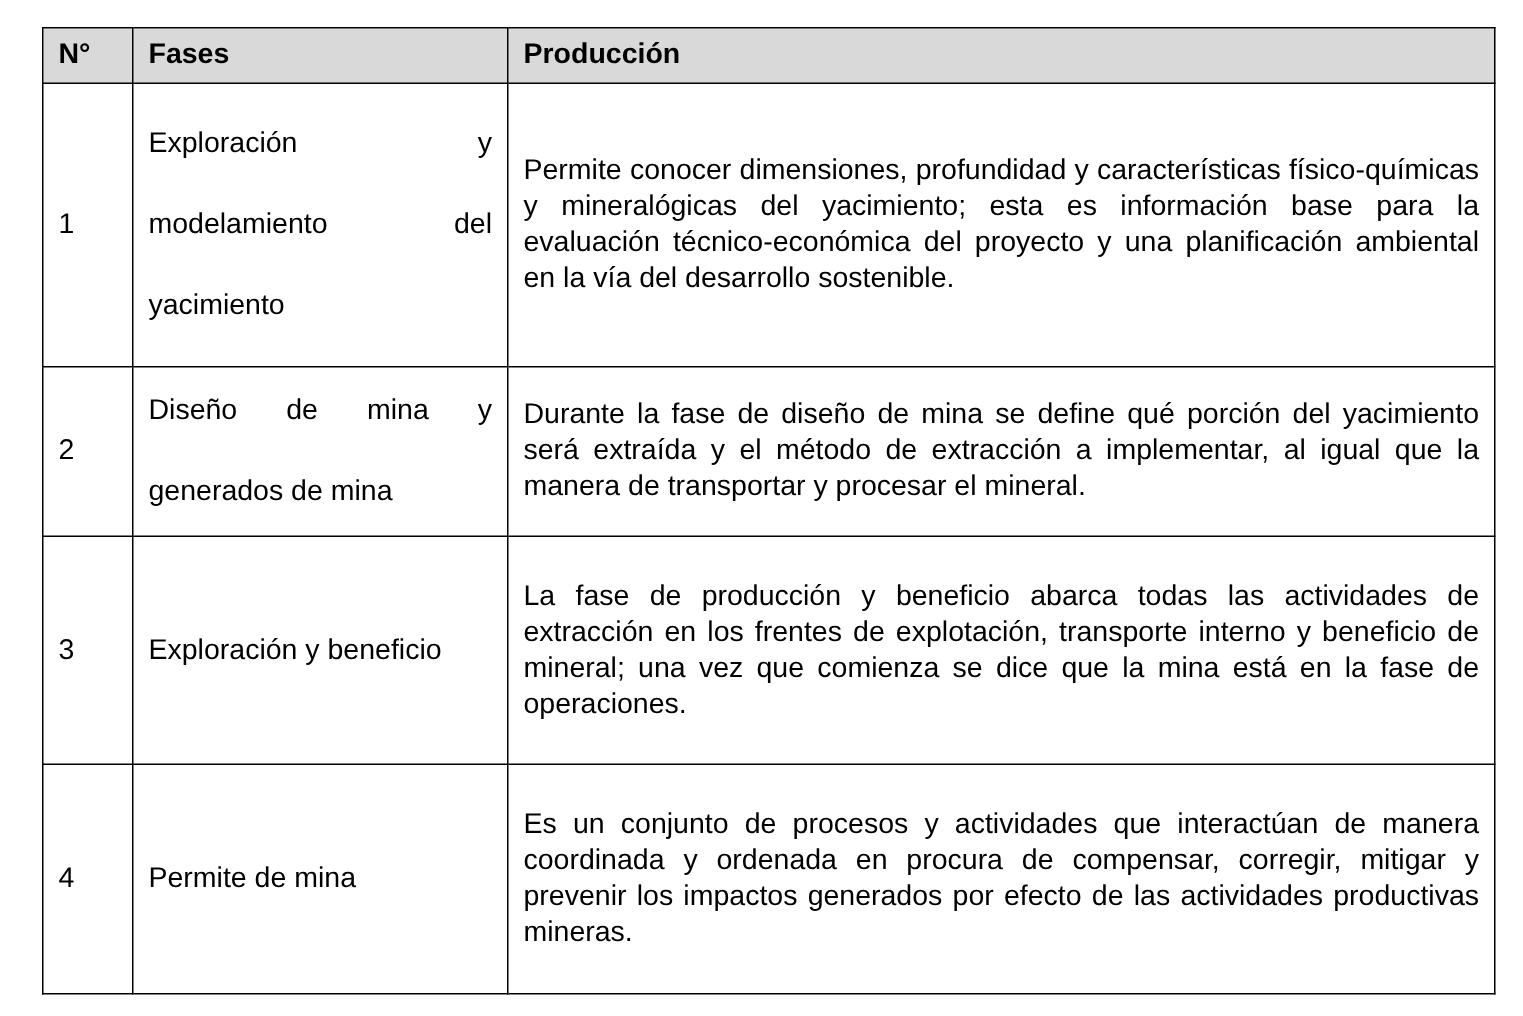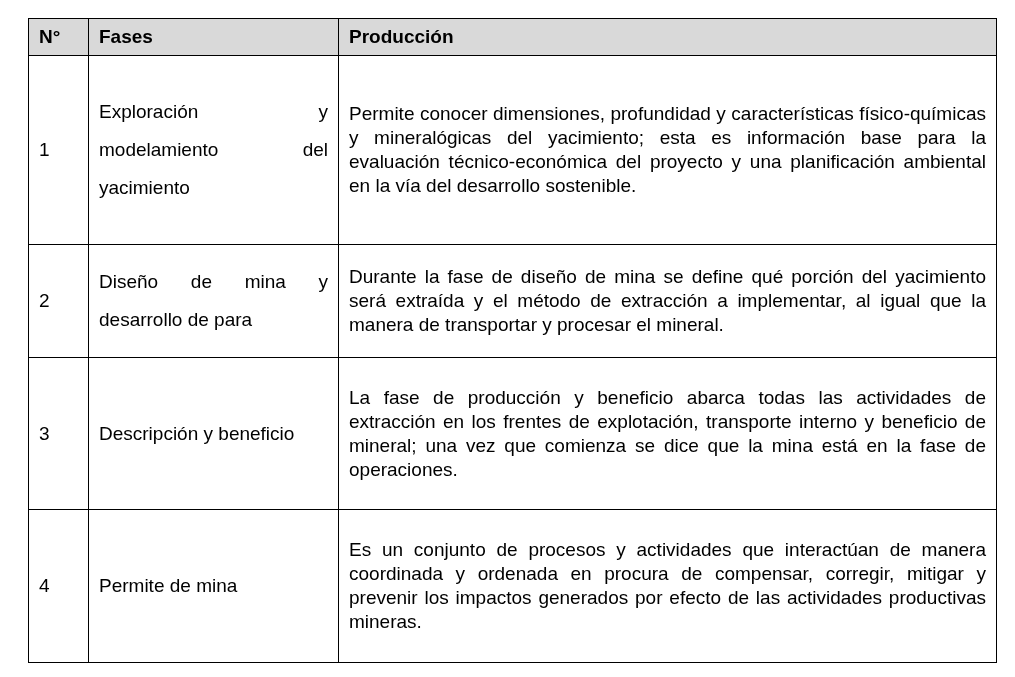--- a/index.html
+++ b/index.html
@@ -14,21 +14,21 @@
     border: 1.5px solid #000; padding: 0 10px; vertical-align: middle;
   }
   table.phases th {
     background: #d9d9d9; text-align: left; font-weight: bold; height: 36px;
     line-height: 24px;
   }
   col.c1 { width: 60px; }
   col.c2 { width: 250px; }
   col.c3 { width: 658px; }
   td.num { text-align: left; padding-left: 12px; }
-  td.fase { text-align: justify; text-align-last: left; line-height: 38px; }
+  td.fase { text-align: justify; text-align-last: left; line-height: 54px; }
   td.desc { text-align: justify; line-height: 24px; vertical-align: top; padding-top: 0; }
   tr.r1 { height: 189px; }
   tr.r2 { height: 113px; }
   tr.r3 { height: 152px; }
   tr.r4 { height: 153px; }
 </style>
 </head>
 <body>
 
 <table class="phases">
@@ -45,26 +45,26 @@
     </tr>
   </thead>
   <tbody>
     <tr class="r1">
       <td class="num">1</td>
       <td class="fase">Exploración y modelamiento del yacimiento</td>
       <td class="desc">Permite conocer dimensiones, profundidad y características físico-químicas y mineralógicas del yacimiento; esta es información base para la evaluación técnico-económica del proyecto y una planificación ambiental en la vía del desarrollo sostenible.</td>
     </tr>
     <tr class="r2">
       <td class="num">2</td>
-      <td class="fase">Diseño de mina y desarrollo de para</td>
+      <td class="fase">Diseño de mina y generados de mina</td>
       <td class="desc">Durante la fase de diseño de mina se define qué porción del yacimiento será extraída y el método de extracción a implementar, al igual que la manera de transportar y procesar el mineral.</td>
     </tr>
     <tr class="r3">
       <td class="num">3</td>
-      <td class="fase">Descripción y beneficio</td>
+      <td class="fase">Exploración y beneficio</td>
       <td class="desc">La fase de producción y beneficio abarca todas las actividades de extracción en los frentes de explotación, transporte interno y beneficio de mineral; una vez que comienza se dice que la mina está en la fase de operaciones.</td>
     </tr>
     <tr class="r4">
       <td class="num">4</td>
       <td class="fase">Permite de mina</td>
       <td class="desc">Es un conjunto de procesos y actividades que interactúan de manera coordinada y ordenada en procura de compensar, corregir, mitigar y prevenir los impactos generados por efecto de las actividades productivas mineras.</td>
     </tr>
   </tbody>
 </table>
 

